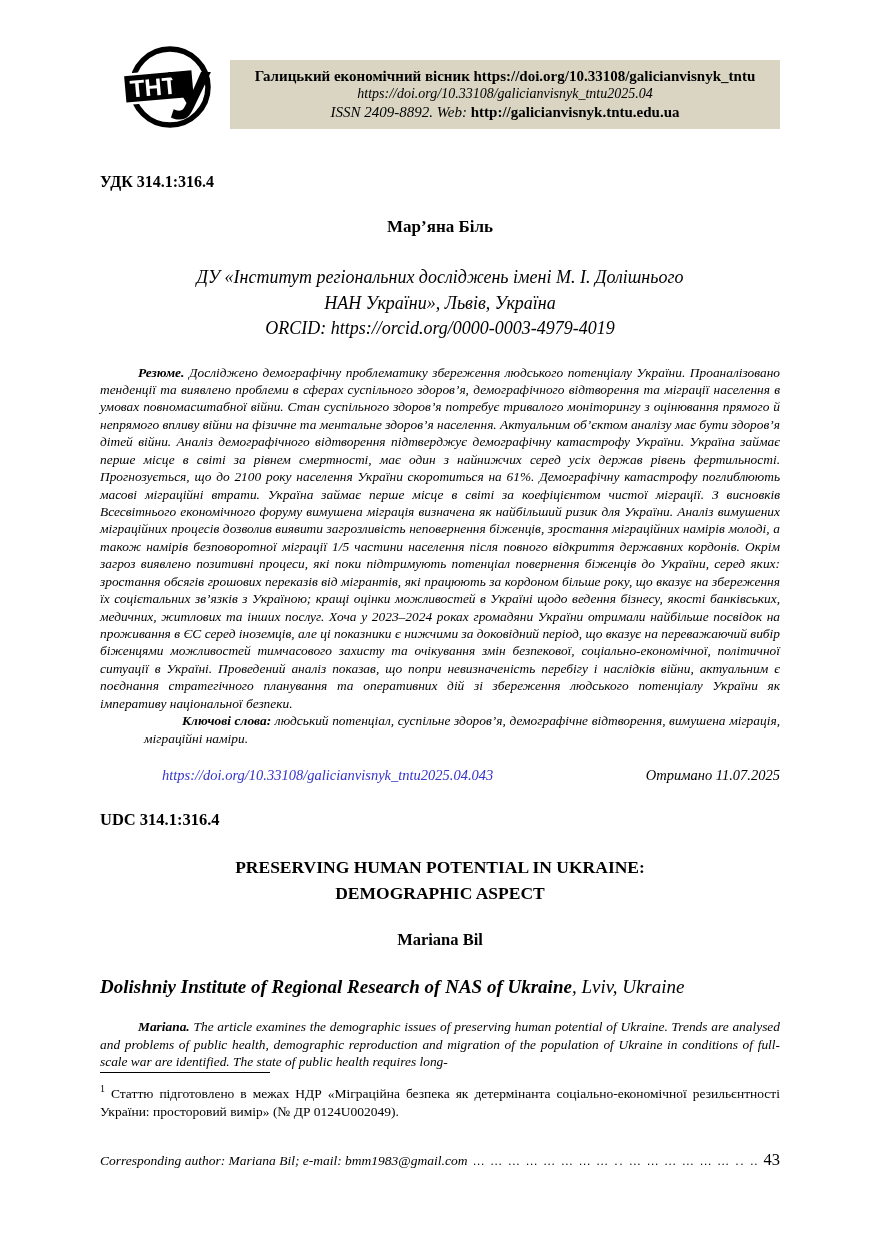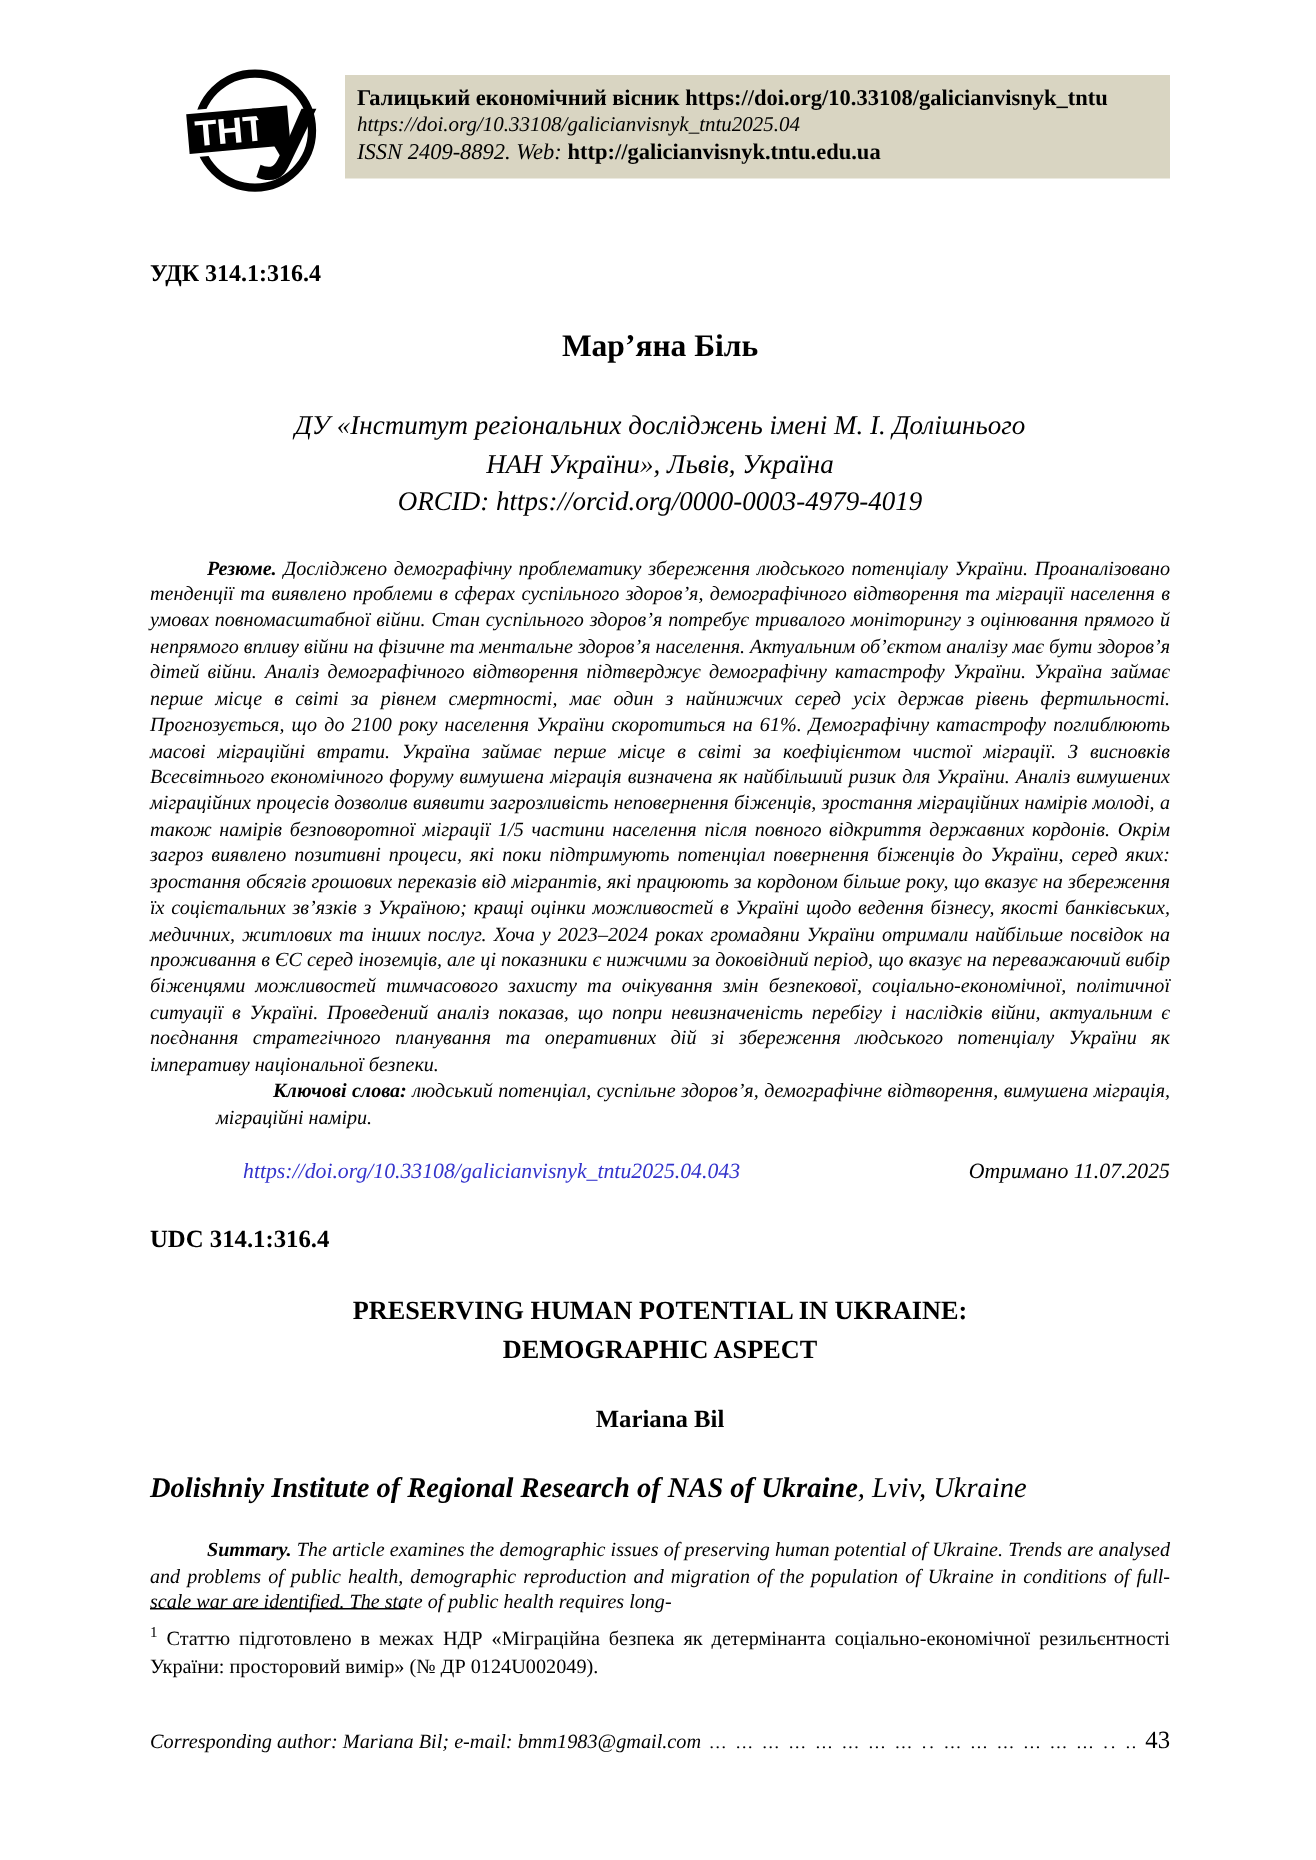--- a/index.html
+++ b/index.html
@@ -13,37 +13,37 @@
     padding:40px 97px 0 100px;
     overflow:hidden;
   }
   
   .header-row { display:flex; align-items:flex-start; }
   .logo-wrap { width:112px; flex:0 0 112px; margin-left:18px; }
   .header-box {
     flex:1;
     background:var(--header_bg,#d9d5c2);
     padding:7px 8px 8px 8px;
-    text-align:left;
-    margin-top:10px;
+    text-align:center;
+    margin-top:20px;
   }
   .jh1 { font-weight:bold; font-size:15px; line-height:1.2; }
   .jh2 { font-style:italic; font-size:14px; line-height:1.25; margin-top:1px; }
   .jh3 { font-style:italic; font-size:14px; line-height:1.25; }
   .jh4 { font-size:15px; line-height:1.25; }
   .jh4 .issn { font-style:italic; }
   .jh4 .url  { font-weight:bold; }
   
   .udk { font-weight:bold; font-size:16px; margin-top:35px; }
   .title-uk {
     text-align:center; font-weight:bold; font-size:18px;
     line-height:1.4; margin-top:24px;
   }
   .title-uk sup { font-size:11px; }
-  .author-uk { text-align:center; font-weight:bold; font-size:21px; margin-top:26px; }
+  .author-uk { text-align:center; font-weight:bold; font-size:17px; margin-top:26px; }
   .affil-uk {
     text-align:center; font-style:italic; font-size:18px;
     line-height:1.42; margin-top:28px;
   }
   .abstract {
     margin-top:22px;
     font-style:italic; font-size:13.4px; line-height:1.3;
     text-align:justify; text-indent:38px;
   }
   .abstract b, .keywords b { font-weight:bold; }
@@ -141,21 +141,21 @@
     <div>DEMOGRAPHIC ASPECT</div>
   </div>
 
   <div class="author-en">Mariana Bil</div>
 
   <div class="affil-en">
     <span class="b">Dolishniy Institute of Regional Research of NAS of Ukraine</span><span>, Lviv, Ukraine</span>
   </div>
 
   <div class="summary">
-    <b>Summary.</b><span> The article examines the demographic issues of preserving human potential of Ukraine. Trends are analysed and problems of public health, demographic reproduction and migration of the population of Ukraine in conditions of full-scale war are identified. The state of public health requires long-</span>
+    <b>Mariana.</b><span> The article examines the demographic issues of preserving human potential of Ukraine. Trends are analysed and problems of public health, demographic reproduction and migration of the population of Ukraine in conditions of full-scale war are identified. The state of public health requires long-</span>
   </div>
 
   <div class="footnote-block">
     <div class="footnote-rule"></div>
     <div class="footnote">
       <sup>1</sup><span> Статтю підготовлено в межах НДР «Міграційна безпека як детермінанта соціально-економічної резильєнтності України: просторовий вимір» (№ ДР 0124U002049).</span>
     </div>
   </div>
 
   <div class="footer-row">

